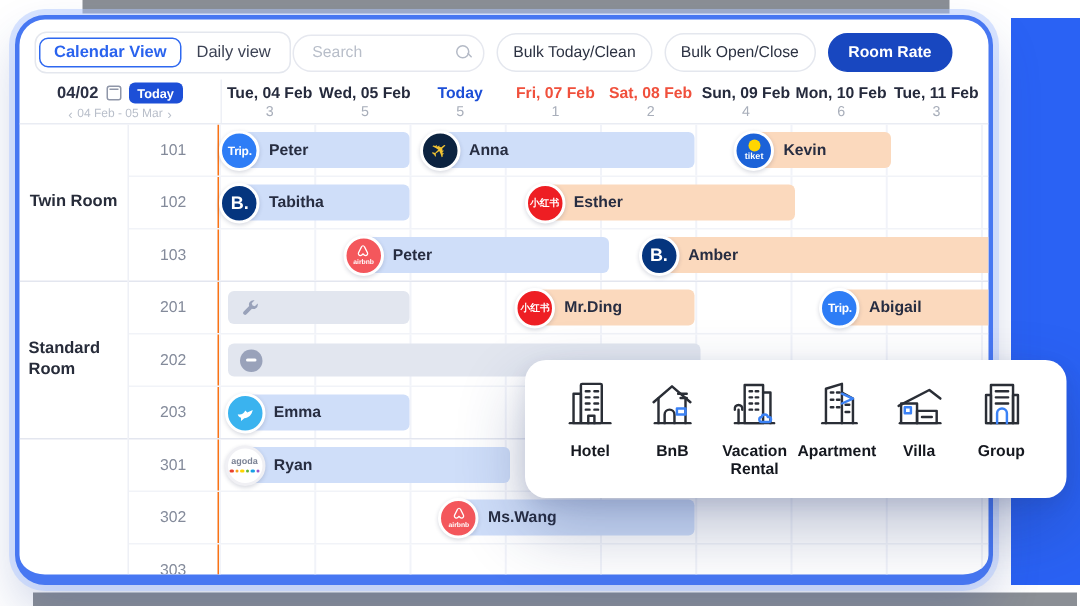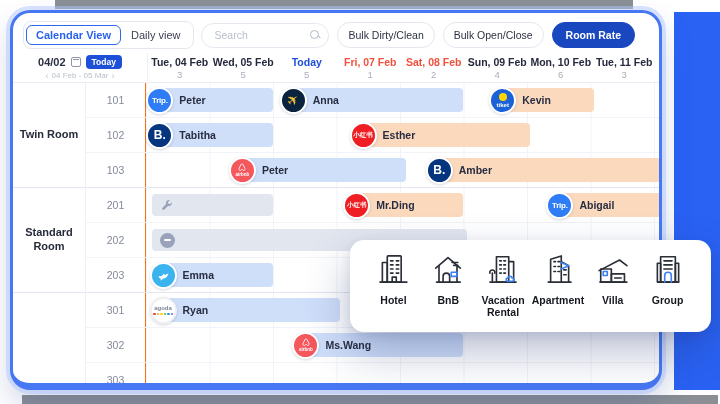--- a/index.html
+++ b/index.html
@@ -44,21 +44,21 @@
   .col-headers { display:flex; }
   .colh { width:63.5px; flex:0 0 63.5px; text-align:center; padding-top:3px; }
   .colh .d { font-size:10.5px; font-weight:700; color:#252a3c; white-space:nowrap; }
   .colh.today .d { color:#1d4fd7; }
   .colh.weekend .d { color:#f0503c; }
   .colh .c { font-size:9.5px; color:#a8aeba; margin-top:1px; }
 
   
   .grid { position:absolute; left:0; right:0; top:70px; bottom:0; display:flex; overflow:hidden; }
   .group-col { width:73px; flex:0 0 73px; border-right:1px solid #eef0f6; }
-  .group { height:105px; border-bottom:1px solid #e3e6ef; display:flex; align-items:center; justify-content:center; text-align:center; font-size:11px; font-weight:700; color:#272c3a; line-height:1.25; padding:0 6px; }
+  .group { height:105px; border-bottom:1px solid #e3e6ef; display:flex; align-items:center; justify-content:center; text-align:left; font-size:11px; font-weight:700; color:#272c3a; line-height:1.25; padding:0 6px; }
   .rows { flex:1; position:relative; }
   .row { height:35px; display:flex; border-bottom:1px solid #f1f3f8; }
   .row.group-end { border-bottom-color:#e3e6ef; }
   .rnum { width:60px; flex:0 0 60px; border-right:1px solid #f97316; display:flex; align-items:center; justify-content:center; font-size:10.5px; color:#838a9a; }
   .rgrid { flex:1; position:relative; background-image:linear-gradient(to right, #f1f3f9 1px, transparent 1px); background-size:63.5px 100%; }
 
   
   .bar { position:absolute; top:5px; height:24px; border-radius:4px; display:flex; align-items:center; cursor:pointer; }
   .bar.blue { background:#cfdef9; }
   .bar.peach { background:#fbd9bd; }
@@ -91,21 +91,21 @@
     <div class="toolbar">
       <div class="view-switch">
         <button class="seg active">Calendar View</button>
         <button class="seg">Daily view</button>
       </div>
       <div class="toolbar-right">
         <div class="search">
           <input placeholder="Search" style="">
           <span class="mag"></span>
         </div>
-        <button class="tb-btn">Bulk Dirty/Clean</button>
+        <button class="tb-btn">Bulk Today/Clean</button>
         <button class="tb-btn">Bulk Open/Close</button>
         <button class="tb-btn primary">Room Rate</button>
       </div>
     </div>
 
     <div class="cal-header">
       <div class="datenav">
         <div class="datenav-top">
           <span class="cur-date">04/02</span>
           <span class="cal-ic"></span>

